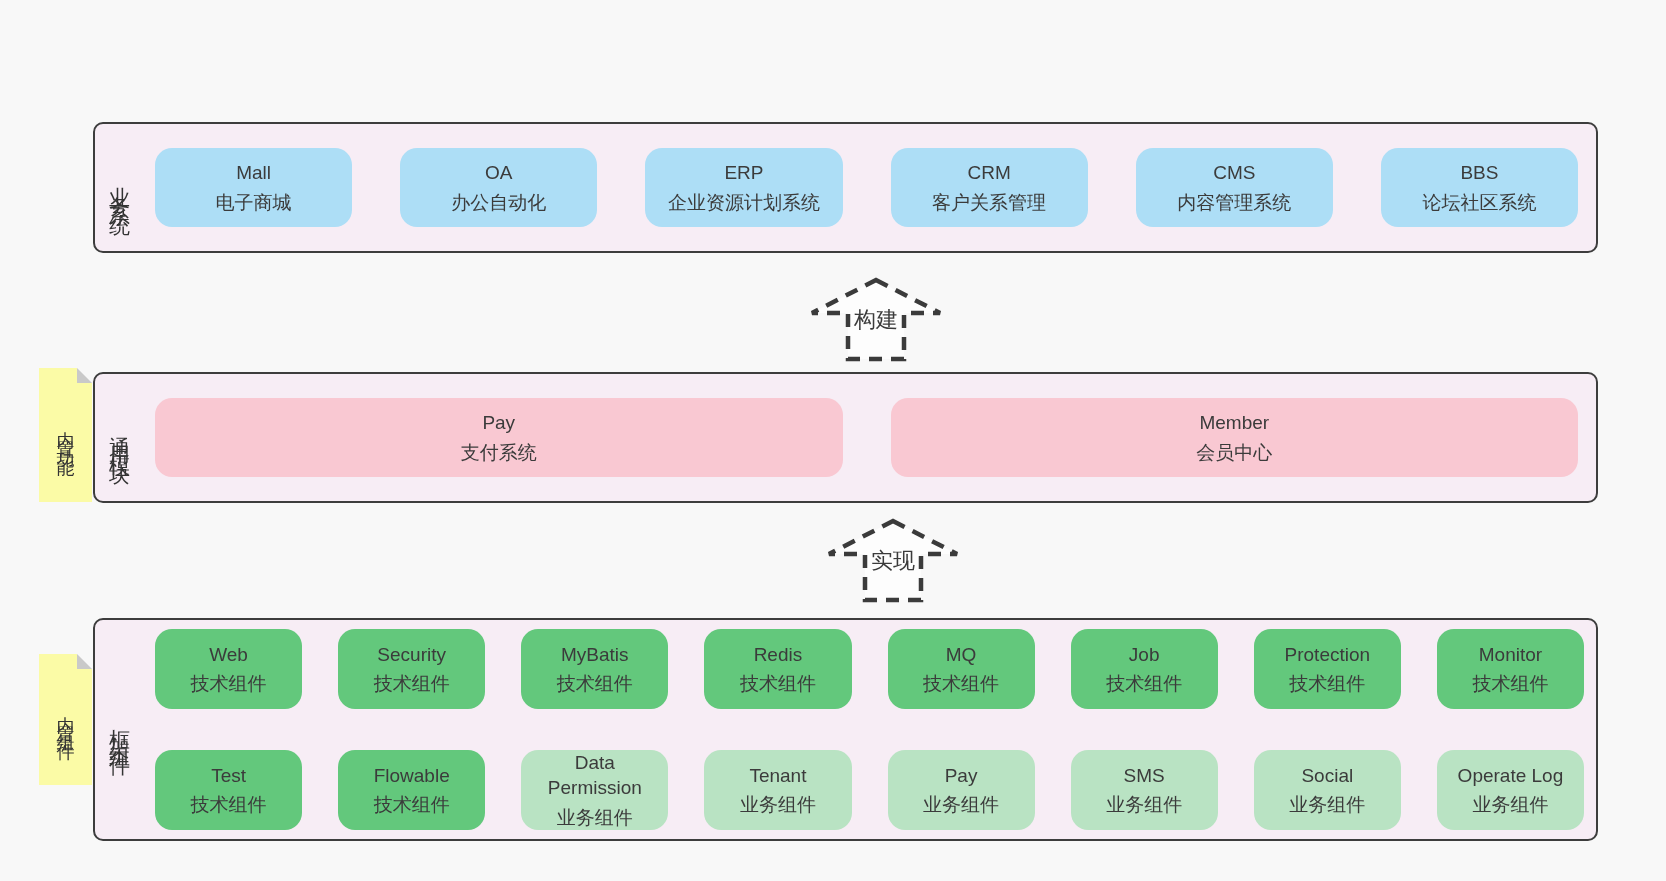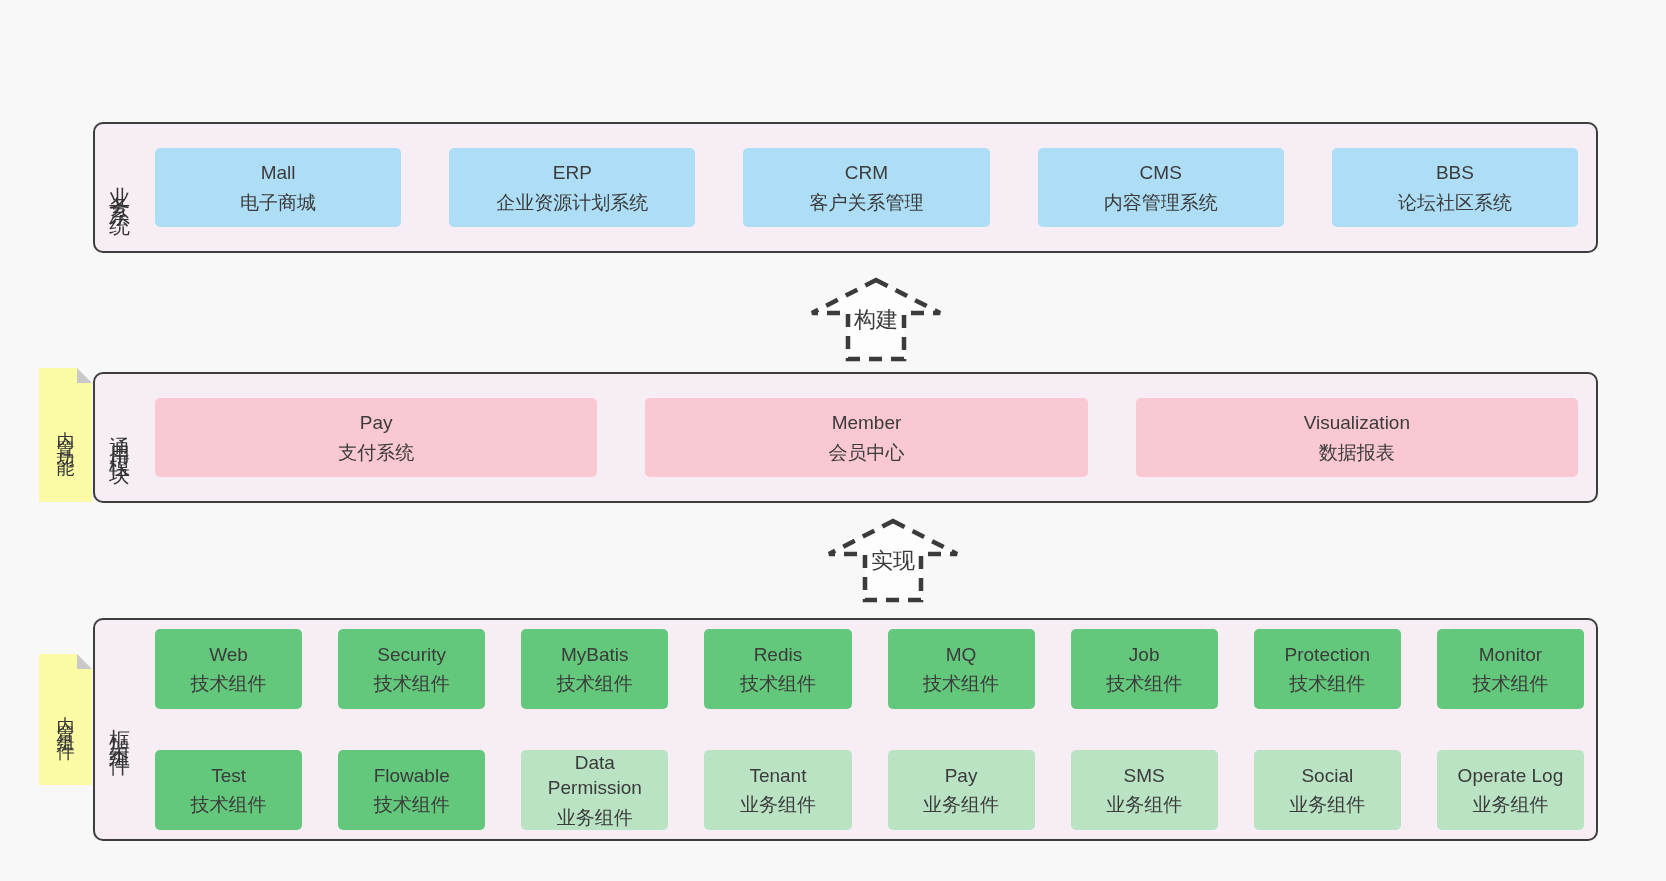--- a/index.html
+++ b/index.html
@@ -20,21 +20,21 @@
   .panel-label{flex:0 0 50px;display:flex;align-items:center;justify-content:center;}
   .vtext{
     writing-mode:vertical-rl;text-orientation:upright;
     font-size:21px;letter-spacing:9px;color:#333;line-height:1;
   }
   .boxrow{flex:1;display:flex;align-items:center;gap:48px;padding:0 18px 0 10px;}
   .rows{flex:1;display:flex;flex-direction:column;justify-content:center;gap:41px;padding:0 12px 0 10px;}
   .boxrow8{display:flex;gap:36px;}
 
   .box{
-    flex:1;height:79px;border-radius:5px;
+    flex:1;height:79px;border-radius:17px;
     display:flex;flex-direction:column;align-items:center;justify-content:center;
     gap:5px;text-align:center;
   }
   .boxrow8 .box{height:80px;gap:4px;}
   .box .t,.box .s{font-size:19px;line-height:1.32;padding:0 4px;}
   .box.blue{background:#addef6;}
   .box.red{background:#f0696e;}
   .box.pink{background:#f9c8d2;}
   .box.green{background:#63c87c;}
   .box.lightgreen{background:#b9e3c3;}
@@ -67,20 +67,24 @@
 <div class="panel" id="panel-business">
   <div class="panel-label">
     <span class="vtext">业务系统</span>
   </div>
   <div class="boxrow">
     <div class="box blue">
       <span class="t">Mall</span>
       <span class="s">电子商城</span>
     </div>
     <div class="box blue">
+      <span class="t">OA</span>
+      <span class="s">办公自动化</span>
+    </div>
+    <div class="box blue">
       <span class="t">ERP</span>
       <span class="s">企业资源计划系统</span>
     </div>
     <div class="box blue">
       <span class="t">CRM</span>
       <span class="s">客户关系管理</span>
     </div>
     <div class="box blue">
       <span class="t">CMS</span>
       <span class="s">内容管理系统</span>
@@ -108,24 +112,20 @@
   </div>
   <div class="boxrow">
     <div class="box pink">
       <span class="t">Pay</span>
       <span class="s">支付系统</span>
     </div>
     <div class="box pink">
       <span class="t">Member</span>
       <span class="s">会员中心</span>
     </div>
-    <div class="box pink">
-      <span class="t">Visualization</span>
-      <span class="s">数据报表</span>
-    </div>
   </div>
 </div>
 
 <div class="arrow" id="arrow-implement">
   <svg viewBox="0 0 134 85" width="134" height="85">
     <polygon points="67,3 131,36 95,36 95,82 39,82 39,36 3,36" fill="#fdfdfd" stroke="#3b3b3b" stroke-width="4.5" stroke-dasharray="13 9"></polygon>
   </svg>
   <span class="arrow-label">实现</span>
 </div>
 

